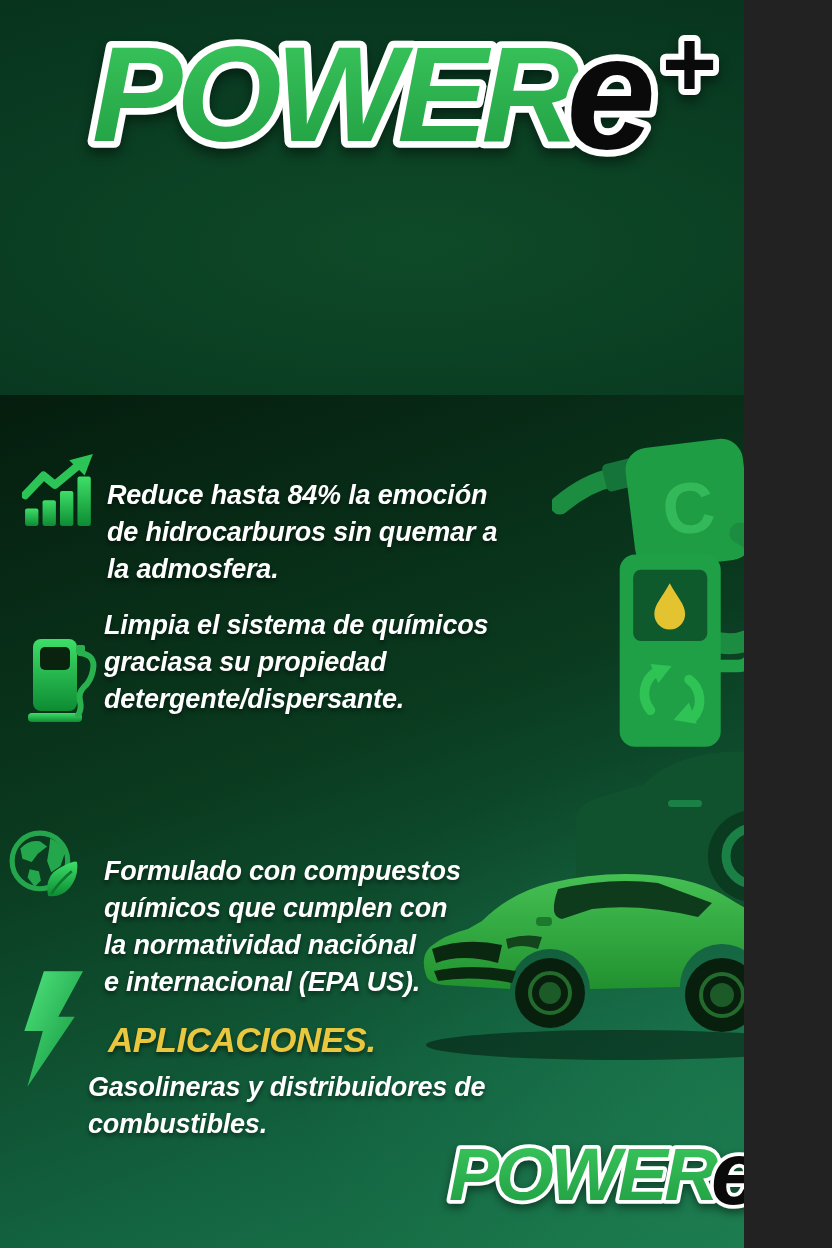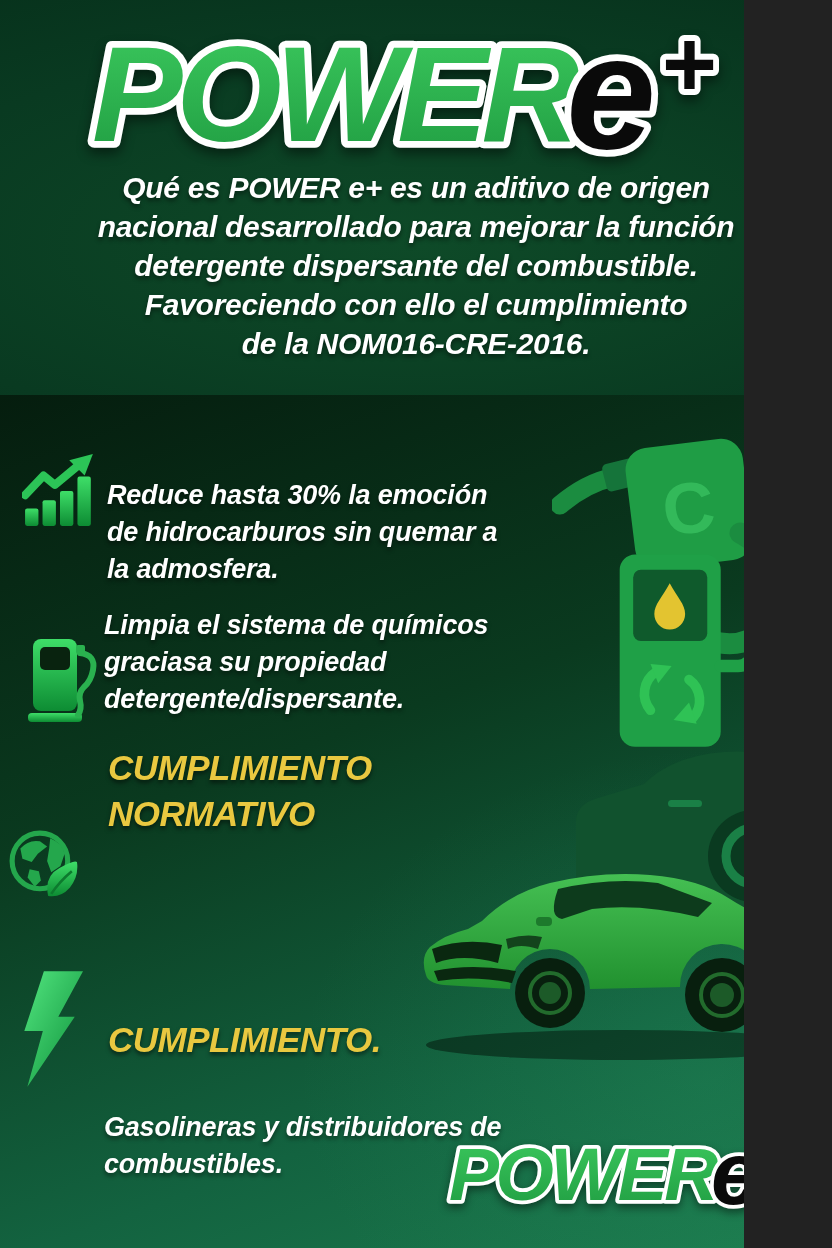--- a/index.html
+++ b/index.html
@@ -85,25 +85,20 @@
         <linearGradient id="logoGreen" x1="0" y1="0" x2="0" y2="1">
           <stop offset="0" stop-color="#3cc95e"></stop>
           <stop offset="1" stop-color="#1f9c41"></stop>
         </linearGradient>
       </defs>
       <text class="lg-power" x="4" y="134">POWER</text>
       <text class="lg-e" x="528" y="142">e</text>
       <text class="lg-plus" x="634" y="84">+</text>
     </svg>
 
-    <p class="intro">Qué es POWER e+ es un aditivo de origen
-nacional desarrollado para mejorar la función
-detergente dispersante del combustible.
-Favoreciendo con ello el cumplimiento
-de la NOM016-CRE-2016.</p>
   </header>
 
   <main class="content">
 
     <svg class="illus" style="left:552px;top:10px;width:256px;height:330px;" viewBox="0 0 256 330" aria-hidden="true">
       <path d="M8 100 Q34 78 62 72" stroke="#1b8c40" stroke-width="19" stroke-linecap="round" fill="none"></path>
       <rect x="52" y="56" width="32" height="28" rx="5" fill="#15743a" transform="rotate(-14 68 70)"></rect>
       <rect x="78" y="38" width="118" height="122" rx="22" fill="#1f9d45" transform="rotate(-7 137 99)"></rect>
       <text x="110" y="128" transform="rotate(-7 137 99)" style="font-family:&quot;Liberation Sans&quot;,sans-serif;font-weight:bold;font-size:72px;fill:#33b95a;">C</text>
       <path d="M188 128 q48 26 32 78 q-14 42 -62 30" stroke="#1b8c40" stroke-width="21" stroke-linecap="round" fill="none"></path>
@@ -161,62 +156,64 @@
         </linearGradient>
       </defs>
       <rect x="3" y="54" width="13" height="17" rx="2" fill="url(#gIcon)"></rect>
       <rect x="20" y="46" width="13" height="25" rx="2" fill="url(#gIcon)"></rect>
       <rect x="37" y="37" width="13" height="34" rx="2" fill="url(#gIcon)"></rect>
       <rect x="54" y="23" width="13" height="48" rx="2" fill="url(#gIcon)"></rect>
       <polyline points="3,41 21,22 32,31 56,11" stroke="#2cc457" stroke-width="8" fill="none" stroke-linecap="round" stroke-linejoin="round"></polyline>
       <polygon points="69,1 46,7 61,22" fill="#2cc457"></polygon>
     </svg>
 
-    <p class="item-text" style="left:107px;top:82px;">Reduce hasta 30% la emoción
+    <p class="item-text" style="left:107px;top:82px;">Reduce hasta 84% la emoción
 de hidrocarburos sin quemar a
 la admosfera.</p>
 
     <svg class="abs" style="left:26px;top:238px;width:72px;height:90px;" viewBox="0 0 72 90" aria-hidden="true">
       <rect x="2" y="80" width="54" height="9" rx="4" fill="url(#gIcon)"></rect>
       <rect x="7" y="6" width="44" height="72" rx="8" fill="url(#gIcon)"></rect>
       <rect x="14" y="14" width="30" height="23" rx="5" fill="#09230f"></rect>
       <rect x="50" y="12" width="9" height="9" rx="2" fill="#2ab14f"></rect>
       <path d="M54 20 q16 2 13 17 q-2 11 -9 17 q-6 6 -4 14 q2 8 -2 14" stroke="#2ab14f" stroke-width="6" fill="none" stroke-linecap="round"></path>
     </svg>
 
     <p class="item-text" style="left:104px;top:212px;">Limpia el sistema de químicos
 graciasa su propiedad
 detergente/dispersante.</p>
 
-    <h2 class="sec-title" style="left:108px;top:350px;">CUMPLIMIENTO
-NORMATIVO</h2>
 
     <svg class="abs" style="left:8px;top:434px;width:70px;height:70px;" viewBox="0 0 68 68" aria-hidden="true">
       <circle cx="31" cy="31" r="27" fill="none" stroke="#24a74c" stroke-width="5"></circle>
       <path d="M12 19 q8 -9 19 -7 l7 5 -9 7 -6 8 -9 -3 z" fill="#24a74c"></path>
       <path d="M41 9 q12 5 14 15 l-4 12 -9 6 -4 -11 2 -12 z" fill="#24a74c"></path>
       <path d="M21 39 l9 2 2 9 -6 6 -7 -9 z" fill="#24a74c"></path>
       <path d="M39 65 q-4 -19 11 -27 q14 -8 17 -6 q2 14 -7 25 q-9 10 -21 8 z" fill="url(#gIcon)"></path>
       <path d="M42 63 q8 -12 20 -22" stroke="#0d7a2e" stroke-width="2.5" fill="none"></path>
     </svg>
 
+    <p class="item-text" style="left:104px;top:458px;">Formulado con compuestos
+químicos que cumplen con
+la normatividad naciónal
+e internacional (EPA US).</p>
 
     <svg class="abs" style="left:13px;top:576px;width:70px;height:116px;" viewBox="0 0 68 112" aria-hidden="true">
       <defs>
         <linearGradient id="gBolt" x1="0" y1="0" x2="1" y2="1">
           <stop offset="0" stop-color="#52e57f"></stop>
           <stop offset="1" stop-color="#0c8f39"></stop>
         </linearGradient>
       </defs>
       <polygon points="30,0 68,0 44,44 60,44 14,112 29,58 11,58" fill="url(#gBolt)"></polygon>
     </svg>
 
-    <h2 class="sec-title" style="left:108px;top:622px;">CUMPLIMIENTO.</h2>
-
-    <p class="item-text" style="left:104px;top:674px;margin-top:40px;">Gasolineras y distribuidores de
+    <h2 class="sec-title" style="left:108px;top:622px;">APLICACIONES.</h2>
+
+    <p class="item-text" style="left:88px;top:674px;">Gasolineras y distribuidores de
 combustibles.</p>
 
     <svg class="logo-foot" viewBox="0 0 724 168" aria-hidden="true">
       <text class="lg-power" x="4" y="134">POWER</text>
       <text class="lg-e" x="528" y="142">e</text>
       <text class="lg-plus" x="634" y="84">+</text>
     </svg>
 
   </main>
 </div>

